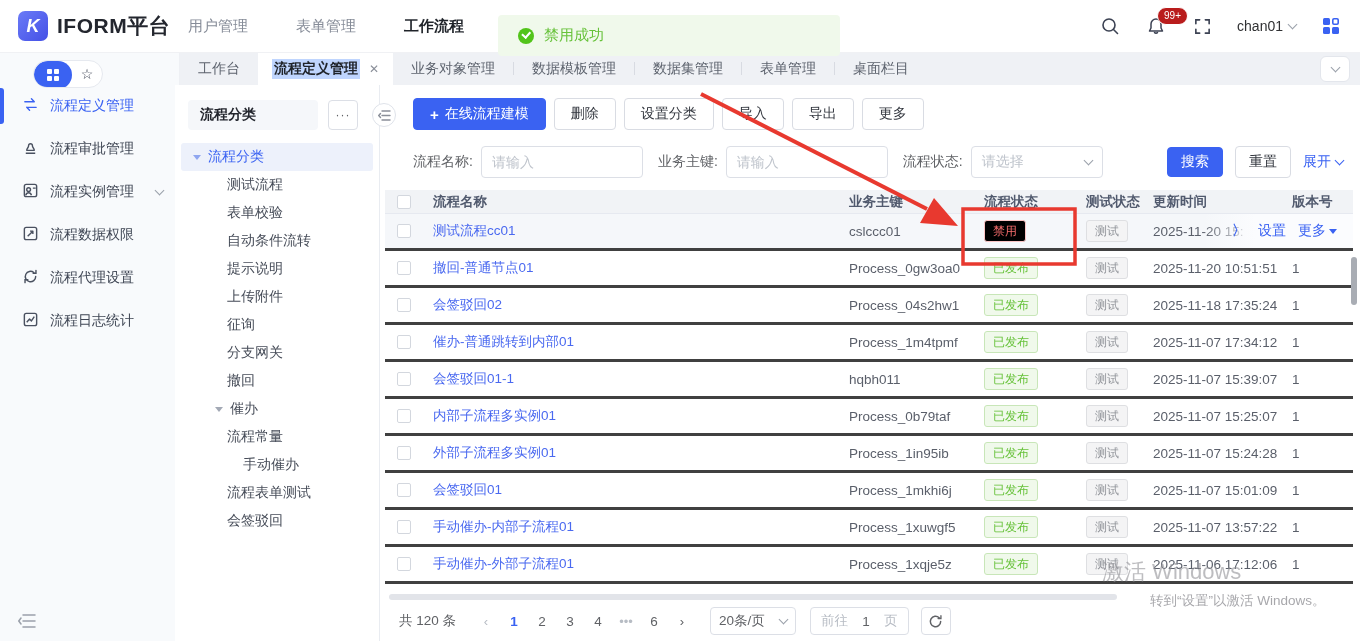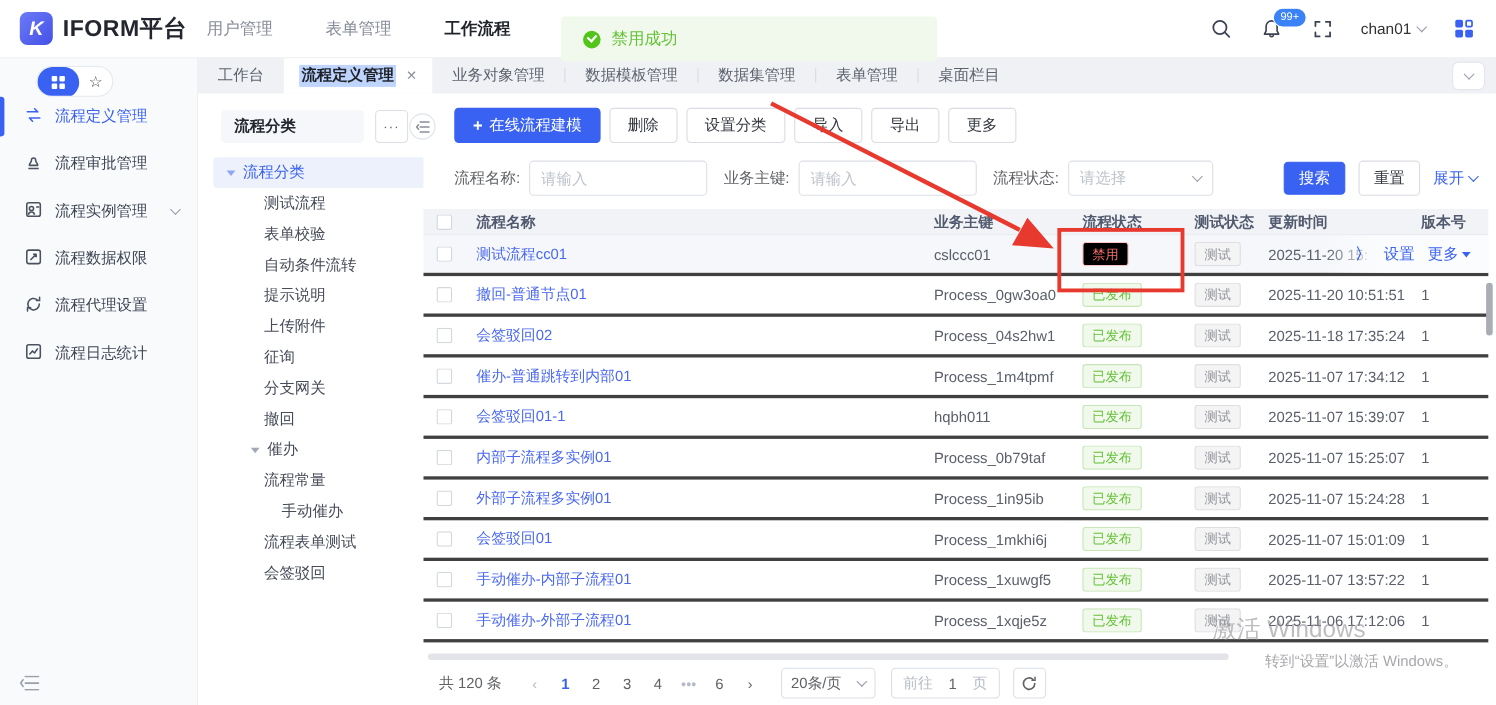--- a/index.html
+++ b/index.html
@@ -13,28 +13,28 @@
   .logo { display:flex; align-items:center; gap:9px; padding-left:18px; width:180px; }
   .logo-badge { width:30px; height:30px; border-radius:7px; background:linear-gradient(135deg,#6b7bf7,#4450e6);
                 color:#fff; font-weight:bold; font-style:italic; font-size:18px; display:flex; align-items:center; justify-content:center; }
   .logo-text { font-size:21px; font-weight:bold; color:#23262e; letter-spacing:.5px; }
   .topnav { display:flex; align-items:center; gap:48px; padding-left:8px; }
   .nav-item { font-size:15px; color:#868c98; cursor:pointer; }
   .nav-item.active { color:#1f2329; font-weight:bold; }
   .nav-item.light { color:#a8aeba; }
   .top-right { margin-left:auto; display:flex; align-items:center; gap:24px; padding-right:18px; }
   .icon-btn { position:relative; width:22px; height:22px; display:flex; align-items:center; justify-content:center; cursor:pointer; }
-  .badge { position:absolute; top:-8px; left:12px; background:#3b82f6; color:#fff; font-size:10px; line-height:1;
+  .badge { position:absolute; top:-8px; left:12px; background:#b91c1c; color:#fff; font-size:10px; line-height:1;
            padding:3px 6px; border-radius:9px; border:1px solid #fff; }
   .user { display:flex; align-items:center; gap:6px; cursor:pointer; color:#303133; font-size:14px; }
   .chev { width:7px; height:7px; border-right:1.5px solid #9aa0aa; border-bottom:1.5px solid #9aa0aa;
           transform:rotate(45deg); margin-top:-3px; }
 
   
-  .toast { position:absolute; left:510px; top:15px; width:342px; height:41px; background:#f0f9eb; border-radius:4px;
+  .toast { position:absolute; left:498px; top:15px; width:342px; height:41px; background:#f0f9eb; border-radius:4px;
            display:flex; align-items:center; gap:10px; padding-left:20px; z-index:60; }
   .toast-check { width:16px; height:16px; border-radius:50%; background:#52c41a; position:relative; flex:none; }
   .toast-check::after { content:""; position:absolute; left:4px; top:3px; width:6px; height:3.5px;
                         border-left:2px solid #fff; border-bottom:2px solid #fff; transform:rotate(-48deg); }
   .toast-text { color:#67c23a; font-size:15px; }
 
   
   .tabsbar { position:absolute; left:180px; top:52px; width:1180px; height:33px; background:#eff1f5;
              display:flex; align-items:stretch; z-index:5; }
   .tab { display:flex; align-items:center; padding:0 18px; font-size:14px; color:#5d636e; cursor:pointer; white-space:nowrap; }
@@ -55,21 +55,21 @@
   .grid4w i { background:#fff; border-radius:1px; }
   .menu { position:absolute; left:0; top:32px; width:100%; }
   .menu-item { height:43px; display:flex; align-items:center; gap:11px; padding-left:22px; color:#3f4654; cursor:pointer; font-size:14px; position:relative; }
   .menu-item.active { color:#3a62f2; }
   .menu-item svg { flex:none; }
   .menu-item .chev { position:absolute; right:16px; }
   .active-bar { position:absolute; left:0; top:36px; width:4px; height:36px; background:#3a62f2; border-radius:0 3px 3px 0; }
   .side-collapse { position:absolute; left:18px; bottom:10px; color:#9aa0aa; cursor:pointer; }
 
   
-  .catpanel { position:absolute; left:188px; top:85px; width:205px; height:556px; background:#fff; border-right:1px solid #e9ecf1;text-align:center; }
+  .catpanel { position:absolute; left:175px; top:85px; width:205px; height:556px; background:#fff; border-right:1px solid #e9ecf1;text-align:center; }
   .cat-head { position:absolute; left:13px; top:15px; width:130px; height:30px; background:#f5f7fa; border-radius:4px;
               display:flex; align-items:center; padding-left:12px; font-weight:bold; color:#23262e; font-size:14px; }
   .cat-more { position:absolute; left:153px; top:15px; width:30px; height:30px; border:1px solid #dcdfe6; border-radius:4px;
               display:flex; align-items:center; justify-content:center; color:#606266; letter-spacing:1px; font-size:12px; cursor:pointer; background:#fff; }
   .panel-collapse { position:absolute; left:-13px; top:18px; width:24px; height:24px; border-radius:50%; background:#fff;
                     border:1px solid #dfe3ea; color:#8a8f99; display:flex; align-items:center; justify-content:center; font-size:11px; cursor:pointer; z-index:6;}
   .tree { position:absolute; left:0; top:58px; width:100%; }
   .tree-row { height:28px; display:flex; align-items:center; color:#464c58; font-size:14px; cursor:pointer; margin:0 6px; border-radius:3px; }
   .tree-row.sel { background:#edf1fb; color:#3a62f2; }
   .tree-caret { width:0; height:0; border-left:4.5px solid transparent; border-right:4.5px solid transparent;

